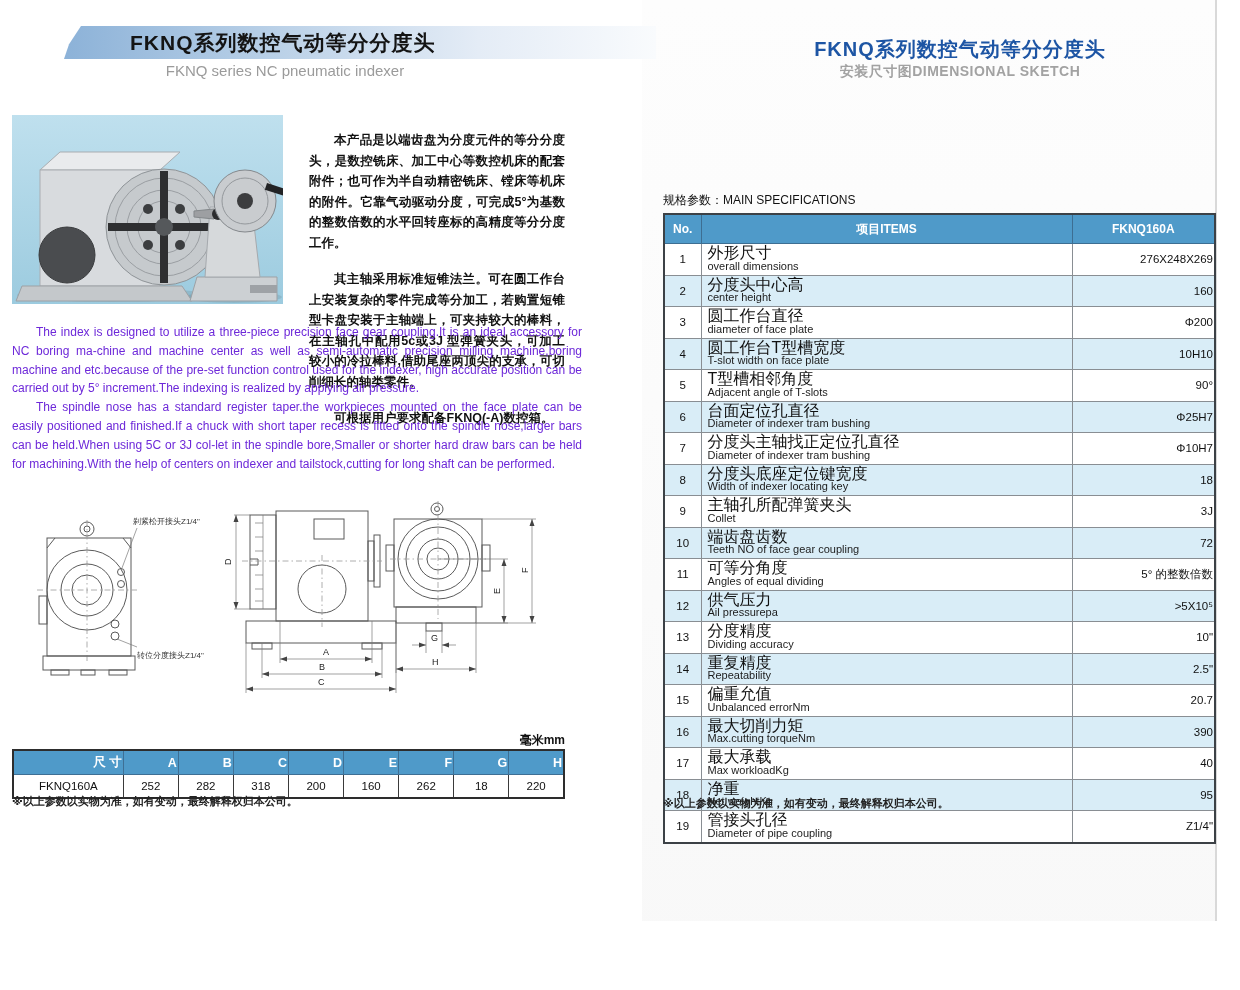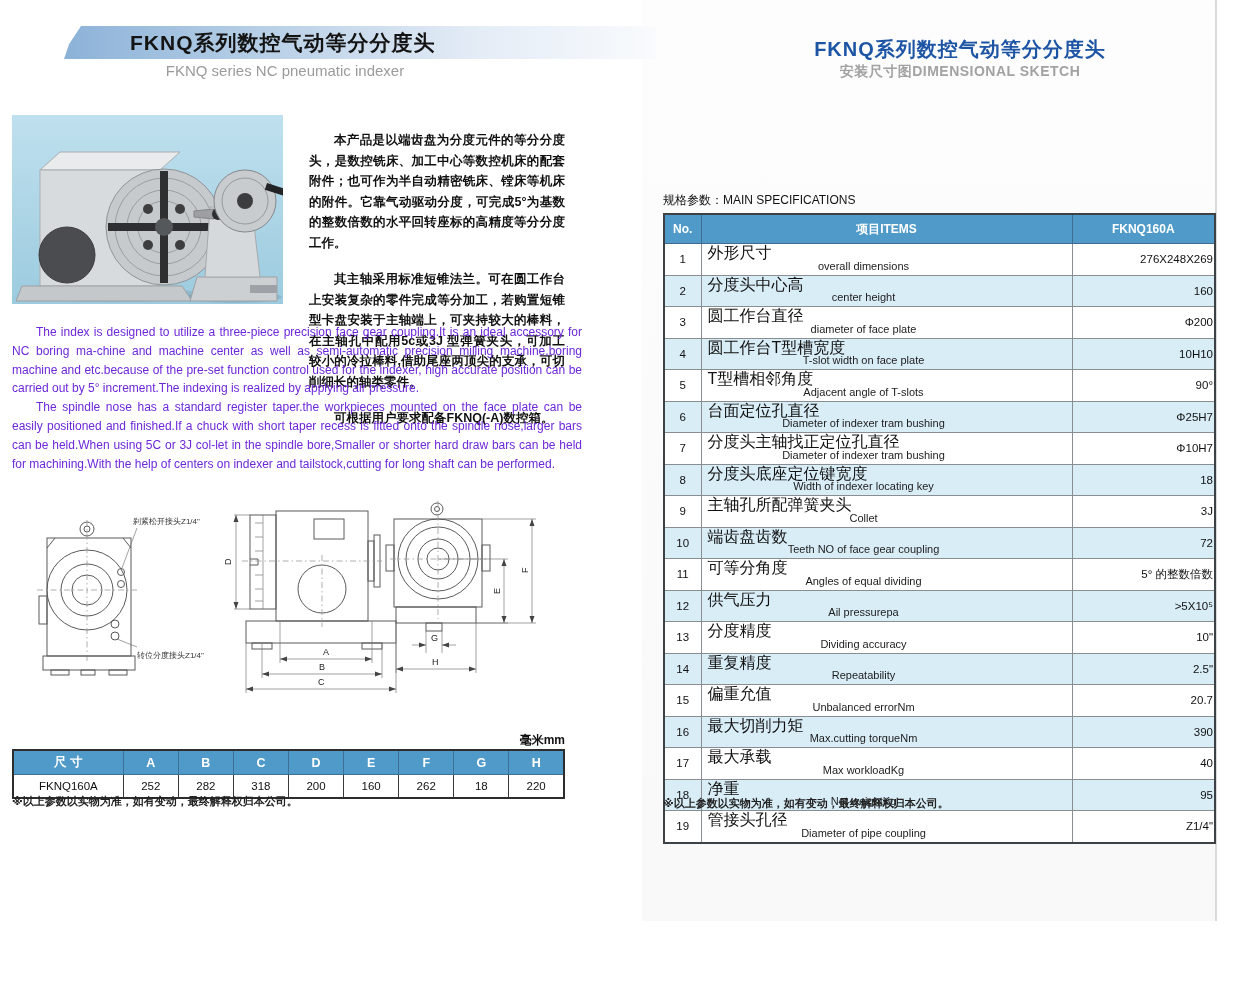--- a/index.html
+++ b/index.html
@@ -42,21 +42,21 @@
   .dtxt{font-size:8px;fill:#333;}
   .dimtxt{font-size:9px;fill:#222;}
 
   
   .mm-label{position:absolute;left:455px;top:732px;width:110px;text-align:right;
             font-size:12px;font-weight:600;color:#111;}
   table{border-collapse:collapse;}
   .dim-table{position:absolute;left:12px;top:749px;width:553px;table-layout:fixed;
              border:2px solid #2d2d2d;}
   .dim-table th{height:21px;background:#4f9ac9;color:#ffffff;font-size:12.5px;font-weight:bold;
-                border:1px solid #3e6f94;text-align:center;}
+                border:1px solid #3e6f94;text-align:right;}
   .dim-table td{height:20px;background:#ffffff;font-size:11.5px;color:#111;text-align:center;
                 border:1px solid #3a3a3a;}
 
   .footnote-left{position:absolute;left:12px;top:794px;font-size:11px;font-weight:600;color:#222;}
 
   
   .title-right{position:absolute;left:700px;top:36px;width:520px;text-align:center;margin:0;
                font-size:20px;font-weight:bold;color:#1d55a4;letter-spacing:1px;}
   .subtitle-right{position:absolute;left:700px;top:63px;width:520px;text-align:center;
                   font-size:14px;font-weight:bold;color:#a2a2a2;letter-spacing:0.5px;}
@@ -65,21 +65,21 @@
   
   .spec-table{position:absolute;left:663px;top:213px;width:551px;table-layout:fixed;
               border:2px solid #3c4146;}
   .spec-table th{height:26px;background:#4f9ac9;color:#ffffff;font-size:12px;font-weight:bold;
                  text-align:center;border:1px solid #3d6e92;}
   .spec-table td{border:1px solid #898e93;background:#ffffff;}
   .spec-table tr.alt td{background:#d9edf7;}
   .spec-table td.no{width:37px;text-align:center;font-size:11.5px;color:#111;}
   .spec-table td.item{padding:2px 6px;height:25px;}
   .spec-table td.item .zh{font-size:16px;font-weight:400;color:#111;line-height:13.5px;}
-  .spec-table td.item .enrow{display:flex;justify-content:center;padding-right:46px;
+  .spec-table td.item .enrow{display:flex;justify-content:flex-start;padding-right:46px;
                              font-size:11px;color:#1c1c1c;line-height:13px;}
   .spec-table td.val{width:143px;text-align:right;font-size:11.5px;color:#111;}
   .footnote-right{position:absolute;left:663px;top:796px;font-size:11px;font-weight:600;color:#222;}
 </style>
 </head>
 <body>
 
 <div class="page">
   <div class="right-sheet"></div>
 

